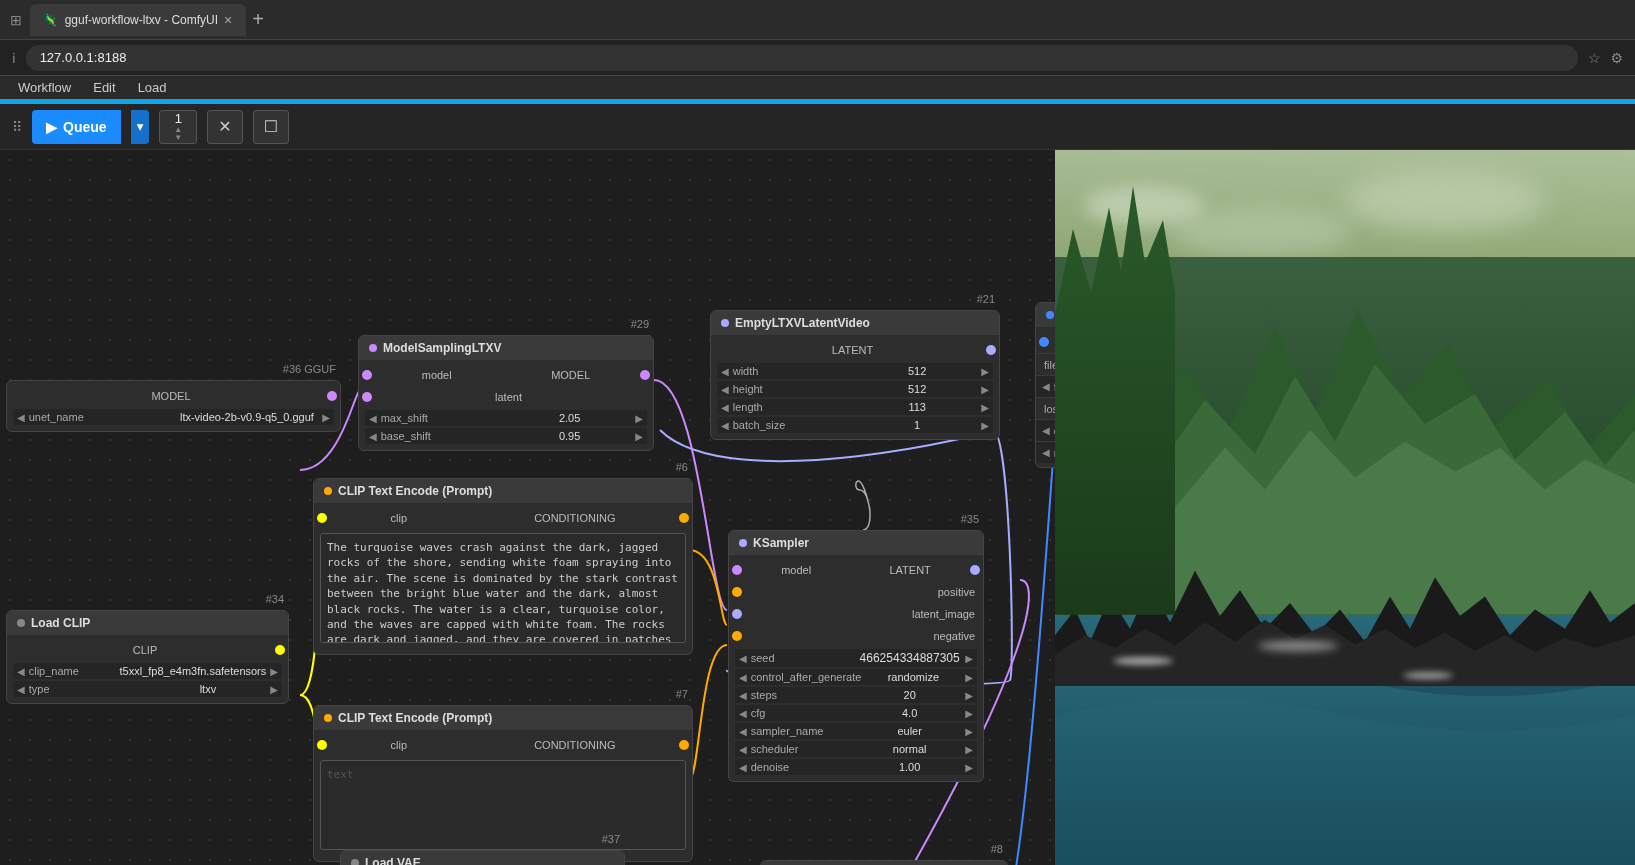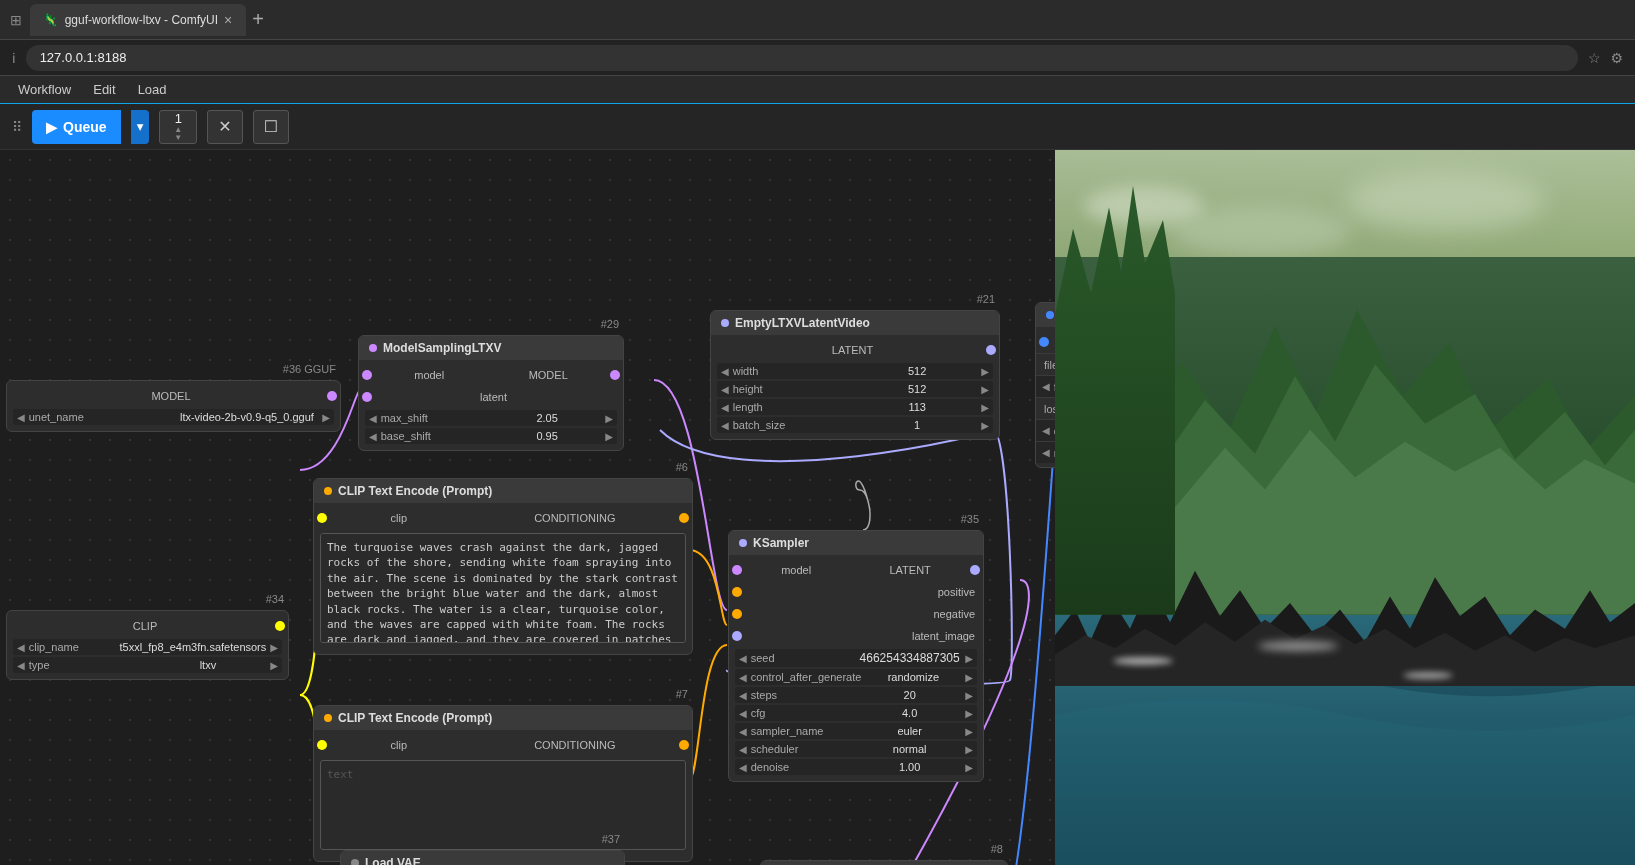--- a/index.html
+++ b/index.html
@@ -68,21 +68,21 @@
     .addr-icon { color: #888; font-size: 14px; }
 
     
     .menubar {
       background: #2a2a2a;
       height: 28px;
       display: flex;
       align-items: center;
       padding: 0 8px;
       gap: 2px;
-      border-bottom: 1px solid #0ea5e9;
+      border-bottom: 5px solid #0ea5e9;
     }
     .menu-item {
       padding: 4px 10px;
       color: #ccc;
       cursor: pointer;
       border-radius: 3px;
       font-size: 13px;
     }
 
     
@@ -379,20 +379,24 @@
         <span class="field-value">ltx-video-2b-v0.9-q5_0.gguf</span>
         <span class="field-arrow">▶</span>
       </div>
     </div>
   </div>
 
   <div class="node" style="left:6px; top:460px; width:283px;">
     <div style="position:relative;">
       <div class="node-id">#34</div>
     </div>
+    <div class="node-header">
+      <span class="node-dot" style="background:#888;"></span>
+      <span>Load CLIP</span>
+    </div>
     <div class="node-body">
       <div class="node-row">
         <span></span>
         <span class="port-label">CLIP</span>
         <span class="port" style="background:#ffff00;margin-right:-5px;"></span>
       </div>
       <div class="node-field">
         <span class="field-arrow">◀</span>
         <span class="field-label">clip_name</span>
         <span class="field-value">t5xxl_fp8_e4m3fn.safetensors</span>
@@ -400,21 +404,21 @@
       </div>
       <div class="node-field">
         <span class="field-arrow">◀</span>
         <span class="field-label">type</span>
         <span class="field-value">ltxv</span>
         <span class="field-arrow">▶</span>
       </div>
     </div>
   </div>
 
-  <div class="node" style="left:358px; top:185px; width:266px;">
+  <div class="node" style="left:358px; top:185px; width:296px;">
     <div style="position:relative;">
       <div class="node-id">#29</div>
     </div>
     <div class="node-header">
       <span class="node-dot" style="background:#cc88ff;"></span>
       <span>ModelSamplingLTXV</span>
     </div>
     <div class="node-body">
       <div class="node-row">
         <span class="port" style="background:#cc88ff;margin-left:-5px;"></span>
@@ -538,26 +542,26 @@
         <span class="port-label">model</span>
         <span></span>
         <span class="port-label">LATENT</span>
         <span class="port" style="background:#aaaaff;margin-right:-5px;"></span>
       </div>
       <div class="node-row">
         <span class="port" style="background:#ffaa00;margin-left:-5px;"></span>
         <span class="port-label">positive</span>
       </div>
       <div class="node-row">
+        <span class="port" style="background:#aaaaff;margin-left:-5px;"></span>
+        <span class="port-label">latent_image</span>
+      </div>
+      <div class="node-row">
         <span class="port" style="background:#ffaa00;margin-left:-5px;"></span>
         <span class="port-label">negative</span>
-      </div>
-      <div class="node-row">
-        <span class="port" style="background:#aaaaff;margin-left:-5px;"></span>
-        <span class="port-label">latent_image</span>
       </div>
       <div class="node-field">
         <span class="field-arrow">◀</span>
         <span class="field-label">seed</span>
         <span class="field-value" style="font-size:12px;">466254334887305</span>
         <span class="field-arrow">▶</span>
       </div>
       <div class="node-field">
         <span class="field-arrow">◀</span>
         <span class="field-label">control_after_generate</span>

